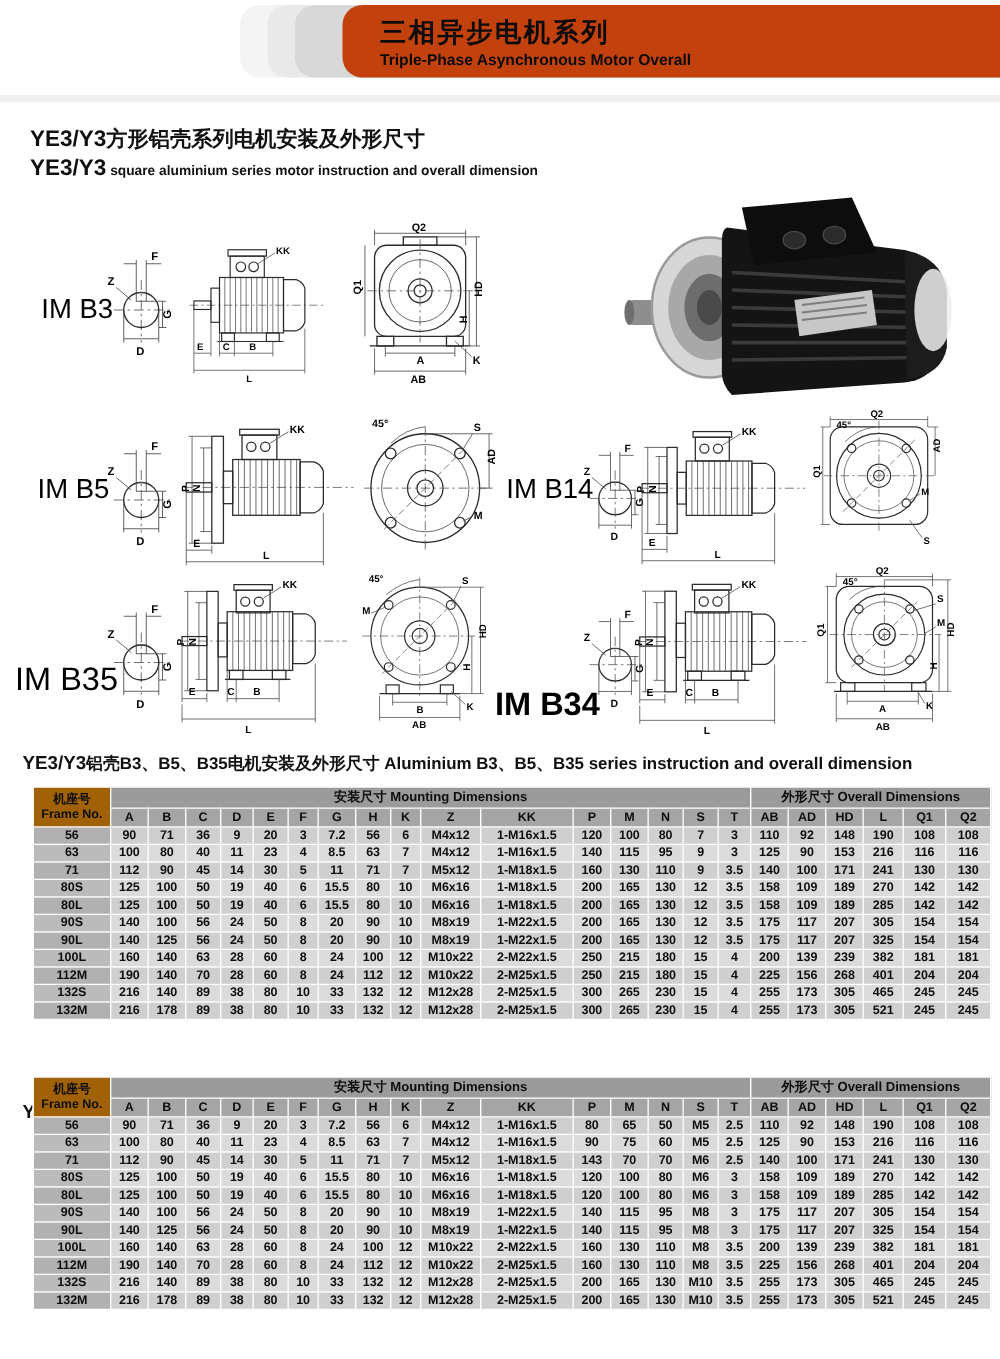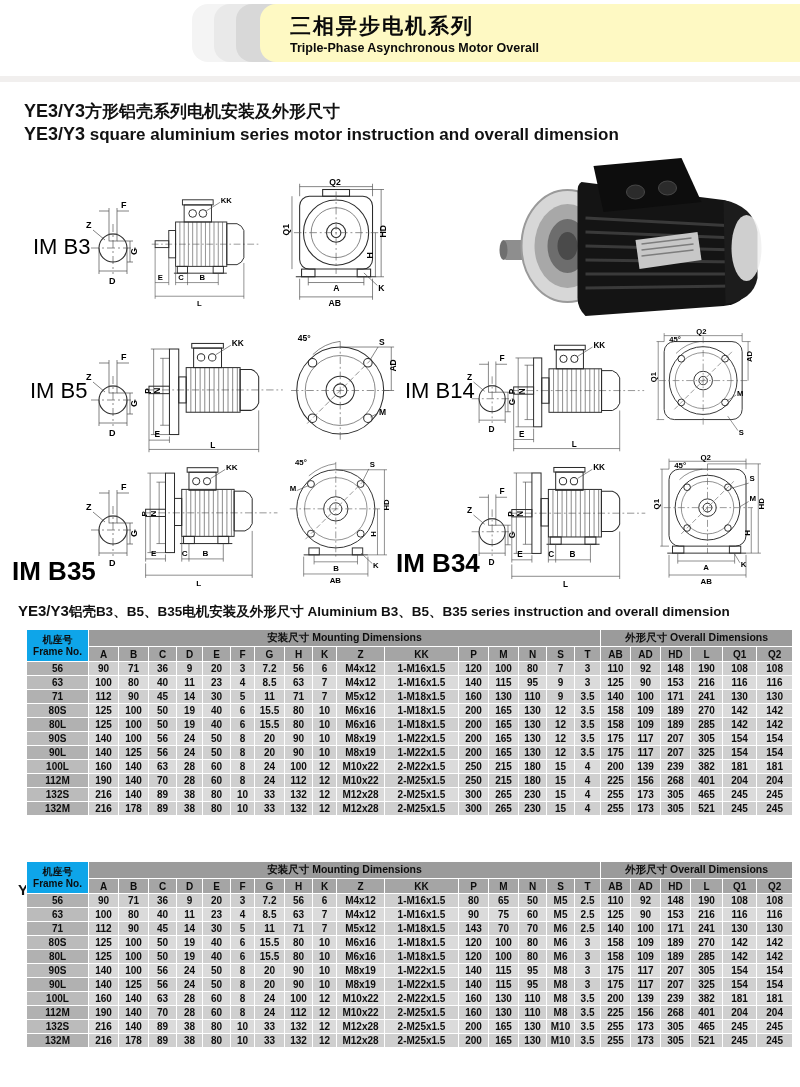--- a/index.html
+++ b/index.html
@@ -5,50 +5,50 @@
   *{margin:0;padding:0;box-sizing:border-box}
   html,body{width:800px;height:1087px}
   body{position:relative;background:#ffffff;font-family:"Liberation Sans",sans-serif;color:#111;overflow:hidden}
   .abs{position:absolute}
 
   
   .banner-layer{position:absolute;top:4px;height:58px;right:0;border-radius:16px 0 0 16px}
   .bl1{left:192px;background:#f4f4f4}
   .bl2{left:214px;background:#e9e9e9}
   .bl3{left:236px;background:#d8d8d8}
-  .bl4{left:260px;background:#fef9c3;padding:8px 10px 0 30px}
+  .bl4{left:274px;background:#c2410c;padding:8px 10px 0 30px}
   .banner-zh{font-size:21px;font-weight:bold;letter-spacing:2px;color:#0b0b0b}
   .banner-en{font-size:12.5px;font-weight:bold;color:#0b0b0b;margin-top:1px}
   .under-strip{position:absolute;left:0;top:76px;width:100%;height:6px;background:#f1efee}
 
   
   .sec-title{left:24px;top:100px;line-height:1.25}
   .st-prefix{font-size:18px;font-weight:bold}
   .st-zh{font-size:17px;font-weight:bold}
-  .st-en{font-size:17px;font-weight:bold}
+  .st-en{font-size:11px;font-weight:bold}
 
   .im-label{font-size:22px;font-weight:500;color:#000}
   .im-label-big{font-size:26px;font-weight:bold;color:#000}
 
   
   svg.draw{position:absolute;overflow:visible}
   svg.draw .ln{fill:none;stroke:#2b2b2b;stroke-width:1.1}
   svg.draw .tn{fill:none;stroke:#4a4a4a;stroke-width:.7}
   svg.draw .cl{fill:none;stroke:#5a5a5a;stroke-width:.7;stroke-dasharray:8 3 2 3}
   svg.draw .dg{fill:none;stroke:#5a5a5a;stroke-width:.7;stroke-dasharray:6 3}
   svg.draw text.dl{font-family:"Liberation Sans",sans-serif;font-size:9px;font-weight:bold;fill:#000}
 
   
   .tbl-title{white-space:nowrap}
   .tt-prefix{font-size:15px;font-weight:bold}
   .tt-rest{font-size:13.5px;font-weight:bold}
   table.dim-table{border-collapse:collapse;table-layout:fixed;background:#fff}
   table.dim-table th,table.dim-table td{border:1.5px solid #ffffff;font-size:10px;font-weight:bold;text-align:center;vertical-align:middle;padding:0;color:#0d0d0d}
   table.dim-table thead th.grp{background:#9b9b9b;height:17px;font-size:10.5px}
-  table.dim-table thead th.fh{background:#0ea5e9;font-size:10px;line-height:1.2}
+  table.dim-table thead th.fh{background:#a16207;font-size:10px;line-height:1.2}
   table.dim-table thead tr.letters th{background:#a5a5a5;height:15px}
   table.dim-table tbody td{background:#cfcfcf;height:14px}
   table.dim-table tbody tr:nth-child(even) td{background:#dbdbdb}
   table.dim-table tbody th.fc{background:#b1b1b1;height:14px}
   table.dim-table tbody tr:nth-child(even) th.fc{background:#bbbbbb}
 </style>
 </head>
 <body>
 
 <div class="banner-layer bl1"></div>
@@ -337,21 +337,21 @@
   <text class="dl" x="4" y="64" transform="rotate(-90 4 64)">Q1</text>
   <line class="tn" x1="106" y1="16" x2="116" y2="16"></line>
     <line class="tn" x1="113" y1="16" x2="113" y2="62"></line>
   <text class="dl" x="118" y="40" transform="rotate(-90 118 40)">AD</text>
   <text class="dl" x="100" y="80">M</text>
   <line class="tn" x1="99" y1="79" x2="88" y2="86"></line>
   <text class="dl" x="102" y="126">S</text>
   <line class="tn" x1="101" y1="121" x2="89" y2="104"></line>
 </svg>
 
-<div class="abs im-label-big" style="left:12px;top:556px;font-weight:700">IM B35</div>
+<div class="abs im-label-big" style="left:12px;top:528px;font-weight:400">IM B35</div>
 
 <svg class="draw" style="left:85px;top:482px" width="60" height="88" viewBox="0 0 60 88">
   <line class="cl" x1="6" y1="48" x2="54" y2="48"></line>
     <line class="cl" x1="28" y1="24" x2="28" y2="74"></line>
   <circle class="ln" cx="28" cy="48" r="14"></circle>
     <rect class="tn" x="24" y="34" width="8" height="7"></rect>
   <line class="tn" x1="24" y1="34" x2="24" y2="8"></line>
     <line class="tn" x1="32" y1="34" x2="32" y2="8"></line>
   <line class="tn" x1="14" y1="11" x2="24" y2="11"></line>
     <line class="tn" x1="32" y1="11" x2="44" y2="11"></line>

